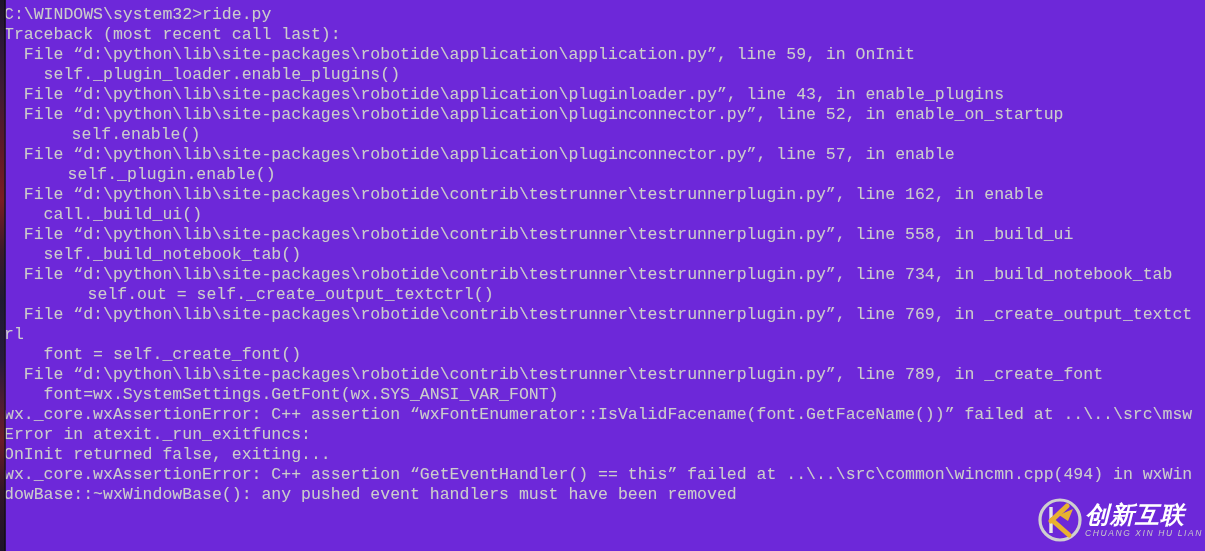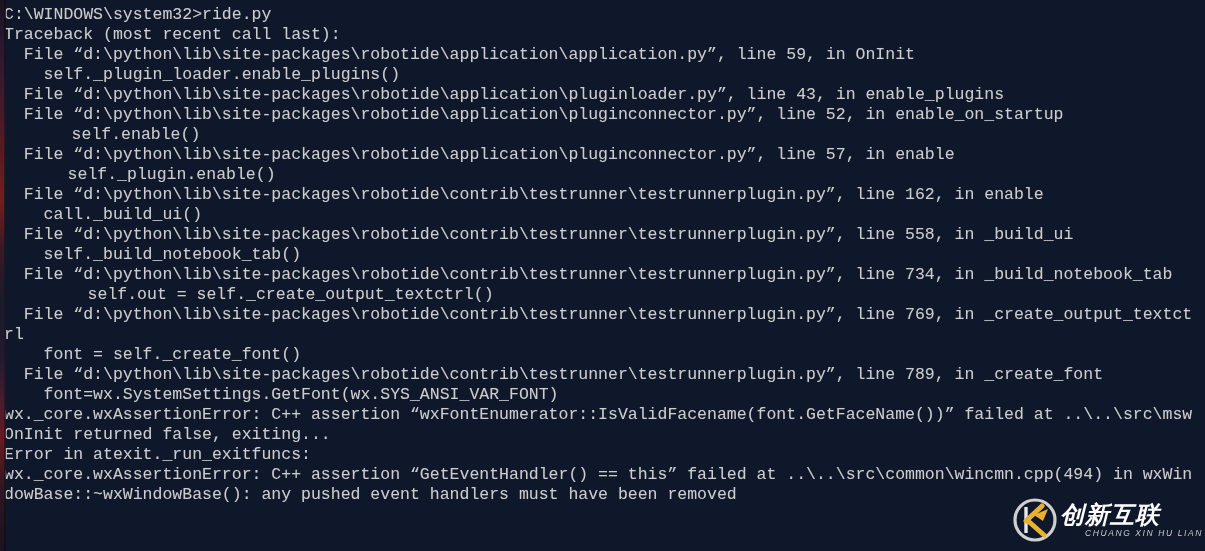--- a/index.html
+++ b/index.html
@@ -106,27 +106,26 @@
     letter-spacing: 1px;
     white-space: nowrap;
   }
   #wm-py {
     font-family: "Liberation Sans", sans-serif;
     font-size: 8.5px;
     color: #c9c9c9;
     line-height: 11px;
     letter-spacing: 1.6px;
     white-space: nowrap;
-    margin-left: 25px;
   }
 </style>
 </head>
 <body style="background: rgb(12, 12, 12);">
 
-<div id="terminal" style="background: #0f172a;">
+<div id="terminal" style="background: #6d28d9;">
 
   <div id="edge-artifact"></div>
   <div id="edge-artifact2"></div>
 
   <div id="screen-text" style="color: rgb(204, 204, 204);">
       <span class="line" style="color: rgb(204, 204, 204);">C:\WINDOWS\system32&gt;ride.py</span>
       <span class="line" style="color: rgb(204, 204, 204);">Traceback (most recent call last):</span>
       <span class="line" style="color: rgb(204, 204, 204);">  File “d:\python\lib\site-packages\robotide\application\application.py”, line 59, in OnInit</span>
       <span class="line" style="color: rgb(204, 204, 204);">    self._plugin_loader.enable_plugins()</span>
       <span class="line" style="color: rgb(204, 204, 204);">  File “d:\python\lib\site-packages\robotide\application\pluginloader.py”, line 43, in enable_plugins</span>
@@ -139,22 +138,22 @@
       <span class="line" style="color: rgb(204, 204, 204);">  File “d:\python\lib\site-packages\robotide\contrib\testrunner\testrunnerplugin.py”, line 558, in _build_ui</span>
       <span class="line" style="color: rgb(204, 204, 204);">    self._build_notebook_tab()</span>
       <span class="line" style="color: rgb(204, 204, 204);">  File “d:\python\lib\site-packages\robotide\contrib\testrunner\testrunnerplugin.py”, line 734, in _build_notebook_tab</span>
       <span class="line" style="color: rgb(204, 204, 204); padding-left: 48px;">    self.out = self._create_output_textctrl()</span>
       <span class="line" style="color: rgb(204, 204, 204);">  File “d:\python\lib\site-packages\robotide\contrib\testrunner\testrunnerplugin.py”, line 769, in _create_output_textct</span>
       <span class="line" style="color: rgb(204, 204, 204);">rl</span>
       <span class="line" style="color: rgb(204, 204, 204);">    font = self._create_font()</span>
       <span class="line" style="color: rgb(204, 204, 204);">  File “d:\python\lib\site-packages\robotide\contrib\testrunner\testrunnerplugin.py”, line 789, in _create_font</span>
       <span class="line" style="color: rgb(204, 204, 204);">    font=wx.SystemSettings.GetFont(wx.SYS_ANSI_VAR_FONT)</span>
       <span class="line" style="color: rgb(204, 204, 204);">wx._core.wxAssertionError: C++ assertion “wxFontEnumerator::IsValidFacename(font.GetFaceName())” failed at ..\..\src\msw</span>
+      <span class="line" style="color: rgb(204, 204, 204);">Error in atexit._run_exitfuncs:</span>
       <span class="line" style="color: rgb(204, 204, 204);">OnInit returned false, exiting...</span>
-      <span class="line" style="color: rgb(204, 204, 204);">Error in atexit._run_exitfuncs:</span>
       <span class="line" style="color: rgb(204, 204, 204);">wx._core.wxAssertionError: C++ assertion “GetEventHandler() == this” failed at ..\..\src\common\wincmn.cpp(494) in wxWin</span>
       <span class="line" style="color: rgb(204, 204, 204);">dowBase::~wxWindowBase(): any pushed event handlers must have been removed</span>
     </div>
 
   <div id="watermark">
     <div id="wm-mark">
       <svg width="46" height="46" viewBox="0 0 46 46" xmlns="http://www.w3.org/2000/svg">
         <circle cx="23" cy="23" r="20" fill="none" stroke="#cfcfcf" stroke-width="3.2"></circle>
         <path d="M14 10 L14 36" stroke="#e8e8e8" stroke-width="3.4" fill="none"></path>
         <path d="M14 24 L30 9" stroke="#e8b130" stroke-width="5" fill="none" stroke-linecap="round"></path>

